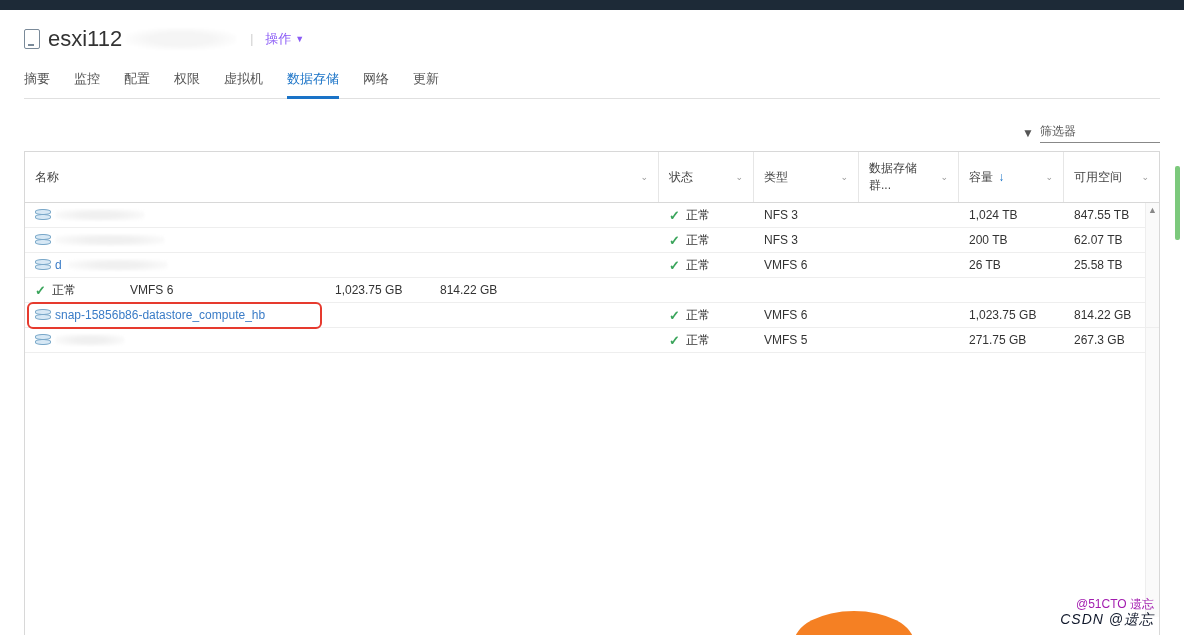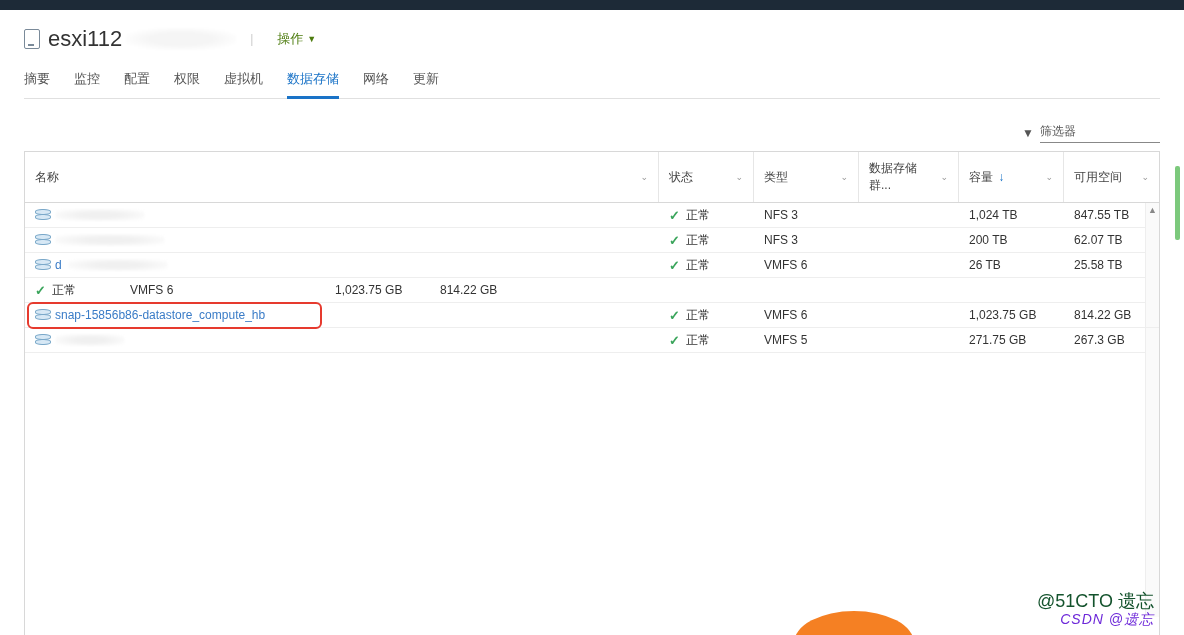--- a/index.html
+++ b/index.html
@@ -4,21 +4,21 @@
 <style>
   * { box-sizing: border-box; margin: 0; padding: 0; }
   body { font-family: "Segoe UI", Arial, sans-serif; font-size: 12px; color: #333; background: #f7f7f7; width: 1184px; height: 635px; overflow: hidden; position: relative; }
   .topbar { height: 10px; background: #1d2a37; width: 100%; }
   .page { padding: 0 24px; background: #fff; height: 100%; }
   .title-row { display: flex; align-items: center; padding: 16px 0 12px 0; gap: 8px; }
   .host-icon { width: 16px; height: 20px; border: 1.5px solid #7a8a99; border-radius: 2px; position: relative; }
   .host-icon::after { content: ""; position: absolute; bottom: 2px; left: 3px; width: 6px; height: 2px; background: #7a8a99; }
   .title-text { font-size: 22px; color: #333; font-weight: 400; }
   .title-blur { width: 110px; height: 22px; background: radial-gradient(ellipse at center, #f5f5f5 40%, #fff 80%); filter: blur(1px); margin-left: -4px; }
-  .actions-link { color: #4d7c0f; font-size: 13px; margin-left: 16px; display: flex; align-items: center; gap: 4px; cursor: pointer; }
+  .actions-link { color: #8b5cf6; font-size: 13px; margin-left: 4px; display: flex; align-items: center; gap: 4px; cursor: pointer; }
   .actions-link .caret { font-size: 9px; }
   .tabs { display: flex; gap: 24px; border-bottom: 1px solid #e0e0e0; padding-bottom: 0; }
   .tab { padding: 6px 0 10px 0; font-size: 13px; color: #555; cursor: pointer; position: relative; }
   .tab.active { color: #1a73c7; font-weight: 500; }
   .tab.active::after { content: ""; position: absolute; bottom: -1px; left: 0; right: 0; height: 3px; background: #1a73c7; }
   .filter-row { display: flex; justify-content: flex-end; padding: 24px 0 8px 0; align-items: center; gap: 6px; }
   .filter-icon { color: #555; font-size: 12px; }
   .filter-text { color: #555; font-size: 12px; border-bottom: 1px solid #888; padding-bottom: 2px; width: 120px; }
   .table-wrap { border: 1px solid #d8d8d8; position: relative; background: #fff; height: 523px; display: flex; flex-direction: column; }
   .thead { display: flex; border-bottom: 1px solid #d8d8d8; background: #fff; font-size: 12px; color: #444; }
@@ -39,22 +39,22 @@
   .ds-icon::before { content: ""; position: absolute; top: 0; left: 0; width: 14px; height: 4px; border: 1px solid #7aa8c9; border-radius: 7px/2.5px; background: #d7e8f5; }
   .ds-icon::after { content: ""; position: absolute; top: 5px; left: 0; width: 14px; height: 4px; border: 1px solid #7aa8c9; border-radius: 7px/2.5px; background: #d7e8f5; }
   .ds-name { color: #3a7cc7; cursor: pointer; }
   .blur-name { width: 90px; height: 12px; background: radial-gradient(ellipse at center, #f0f0f0 30%, #fff 90%); filter: blur(1px); border-radius: 6px; }
   .check { color: #3ba55c; font-size: 13px; font-weight: bold; }
   .highlight-box { position: absolute; border: 2.5px solid #e63a2e; border-radius: 6px; pointer-events: none; }
   .tfoot { display: flex; justify-content: flex-end; align-items: center; border-top: 1px solid #d8d8d8; padding: 6px 12px; gap: 16px; font-size: 12px; color: #555; }
   .export { display: flex; align-items: center; gap: 4px; cursor: pointer; color: #0c4a6e; }
   .divider { width: 1px; height: 14px; background: #ccc; }
   .side-indicator { position: absolute; right: 4px; top: 166px; width: 5px; height: 74px; background: linear-gradient(#7cc97c,#7cc97c); border-radius: 2px; }
-  .watermark { position: absolute; right: 30px; bottom: 6px; color: #6d28d9; font-size: 14px; letter-spacing: 1px; font-style: italic; }
-  .watermark2 { position: absolute; right: 30px; bottom: 22px; color: #14532d; font-size: 18px; }
+  .watermark { position: absolute; right: 30px; bottom: 6px; color: #0f172a; font-size: 14px; letter-spacing: 1px; font-style: italic; }
+  .watermark2 { position: absolute; right: 30px; bottom: 22px; color: #a21caf; font-size: 12px; }
   .orange-blob { position: absolute; right: 270px; bottom: -16px; width: 120px; height: 40px; background: #f58023; border-radius: 50% 50% 0 0 / 80% 80% 0 0; filter: blur(0.5px); }
   .scroll-gutter { position: absolute; right: 0; top: 0; bottom: 26px; width: 14px; background: #fafafa; border-left: 1px solid #eee; }
   .scroll-gutter .arrow { position: absolute; left: 2px; font-size: 9px; color: #888; }
   .scroll-gutter .arrow.up { top: 2px; }
 </style>
 </head>
 <body>
 
 <div class="topbar"></div>
 <div class="page">

